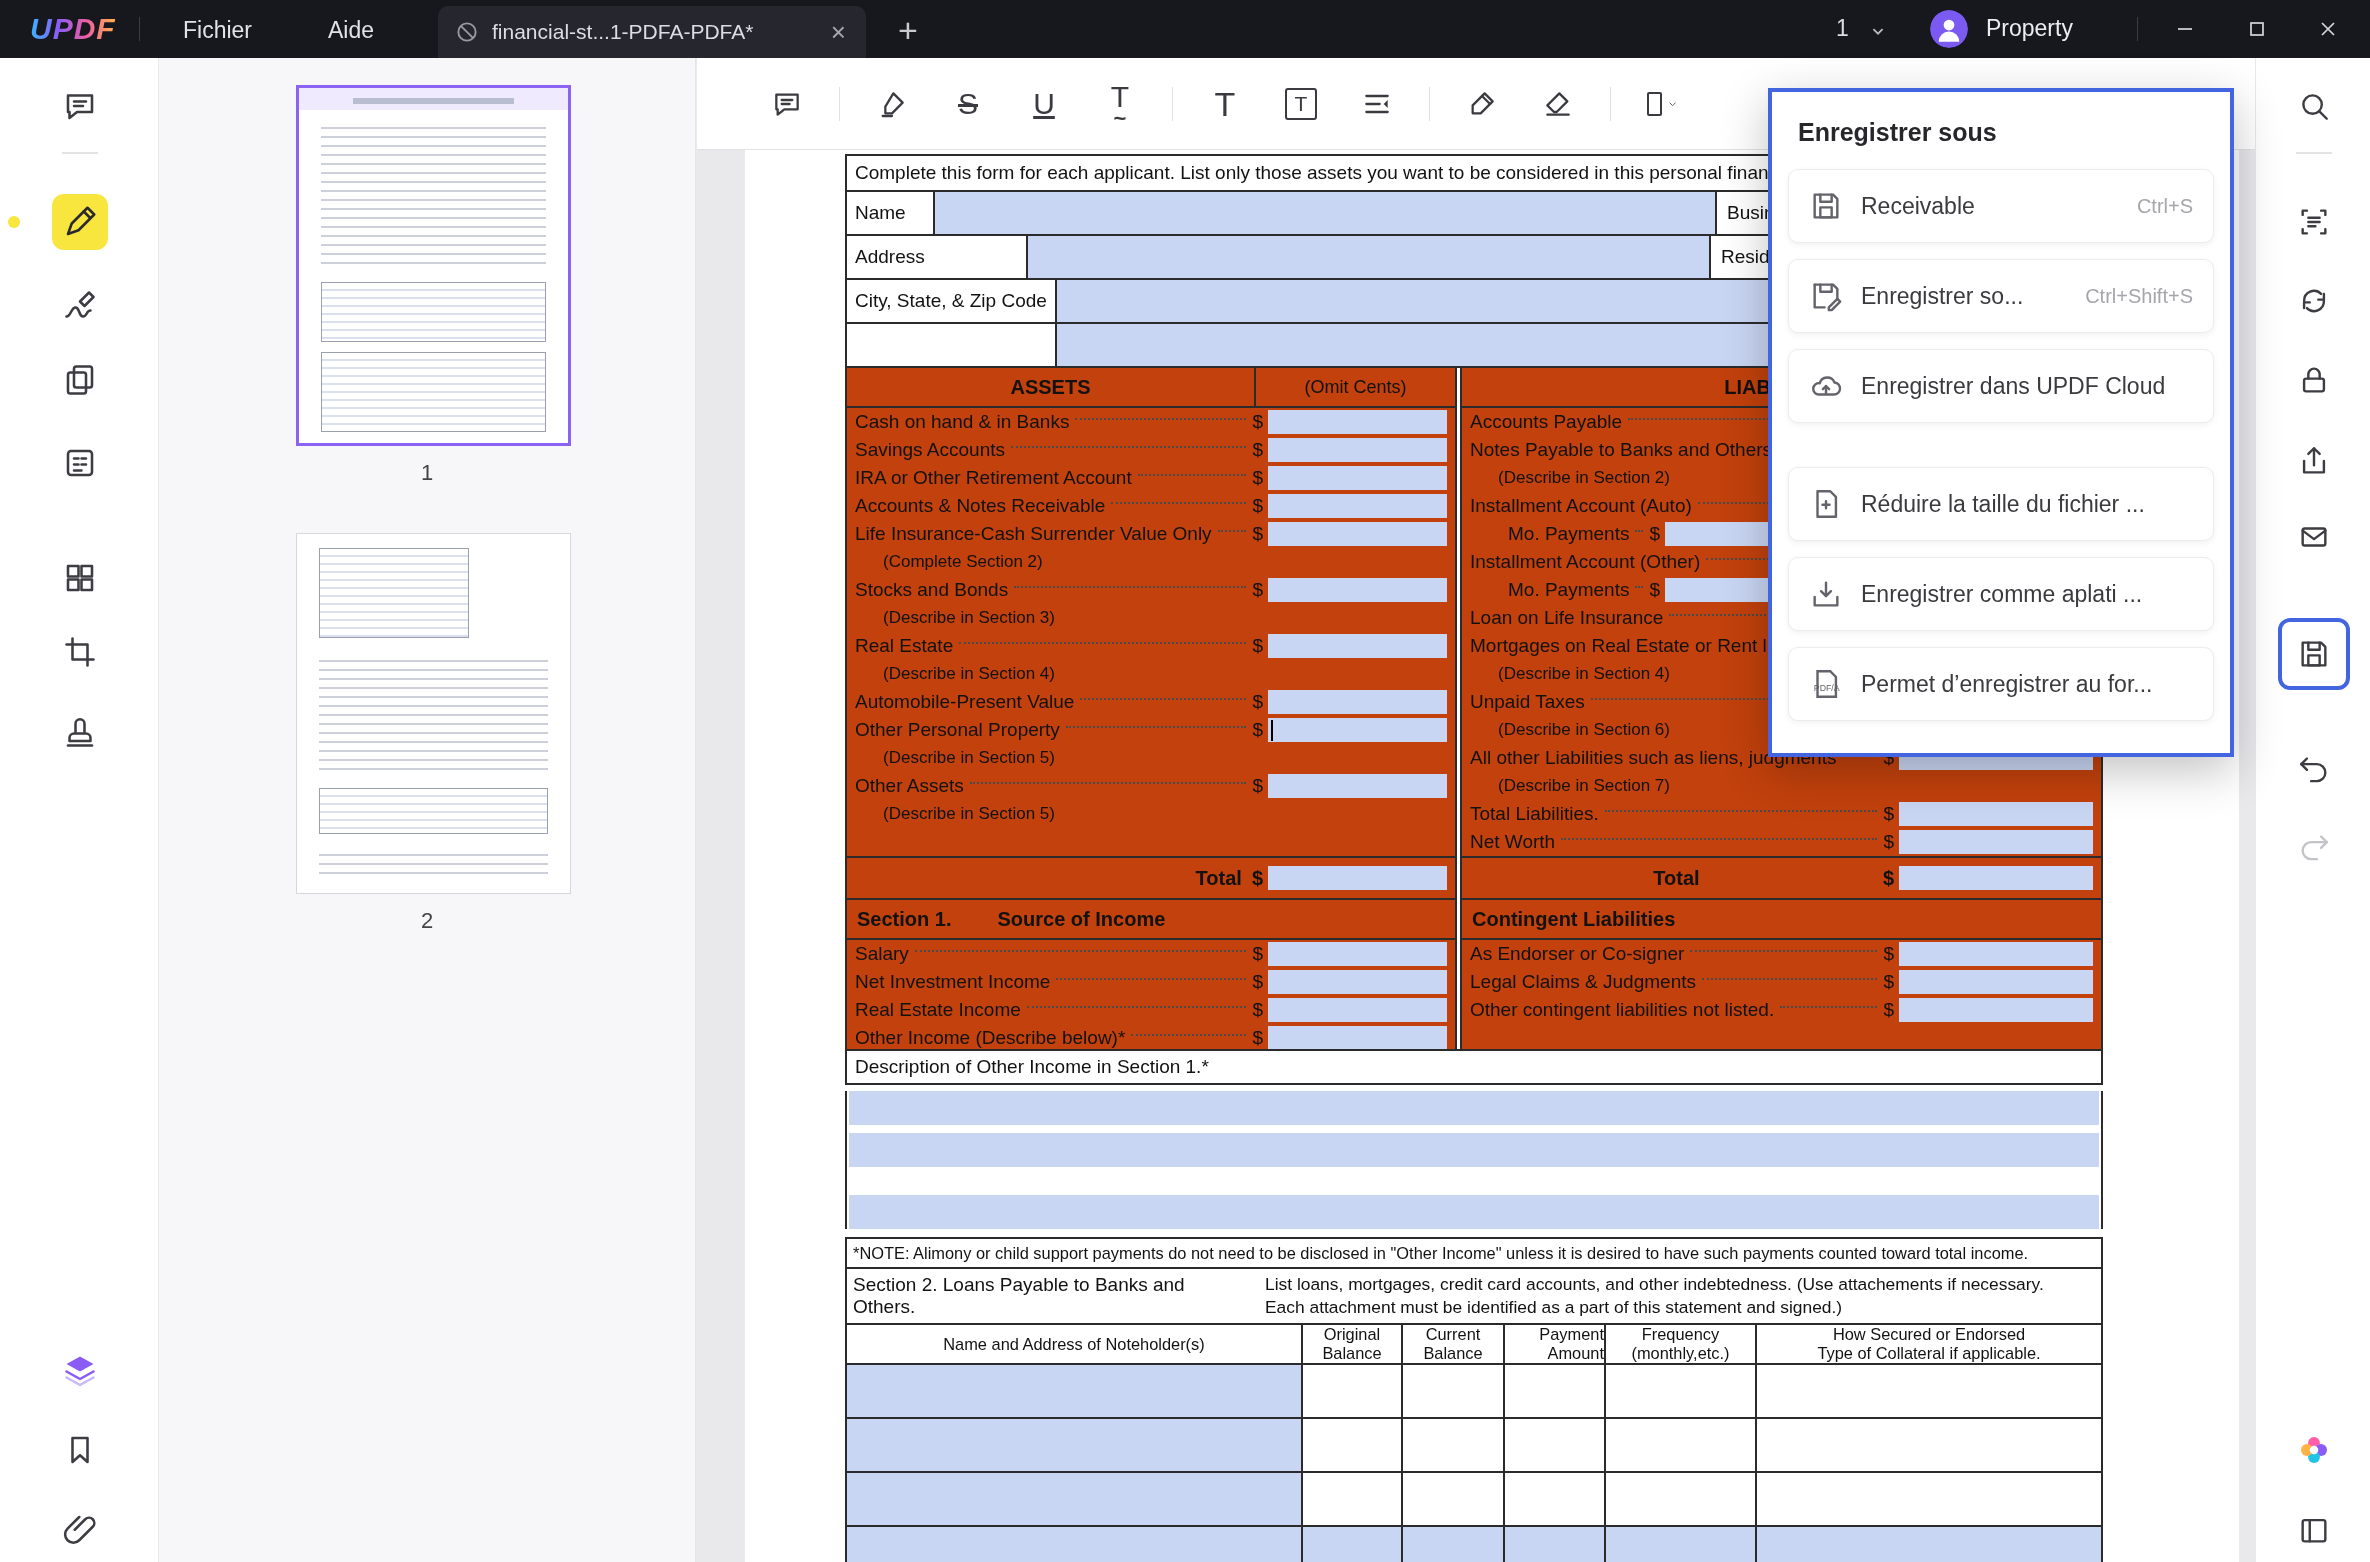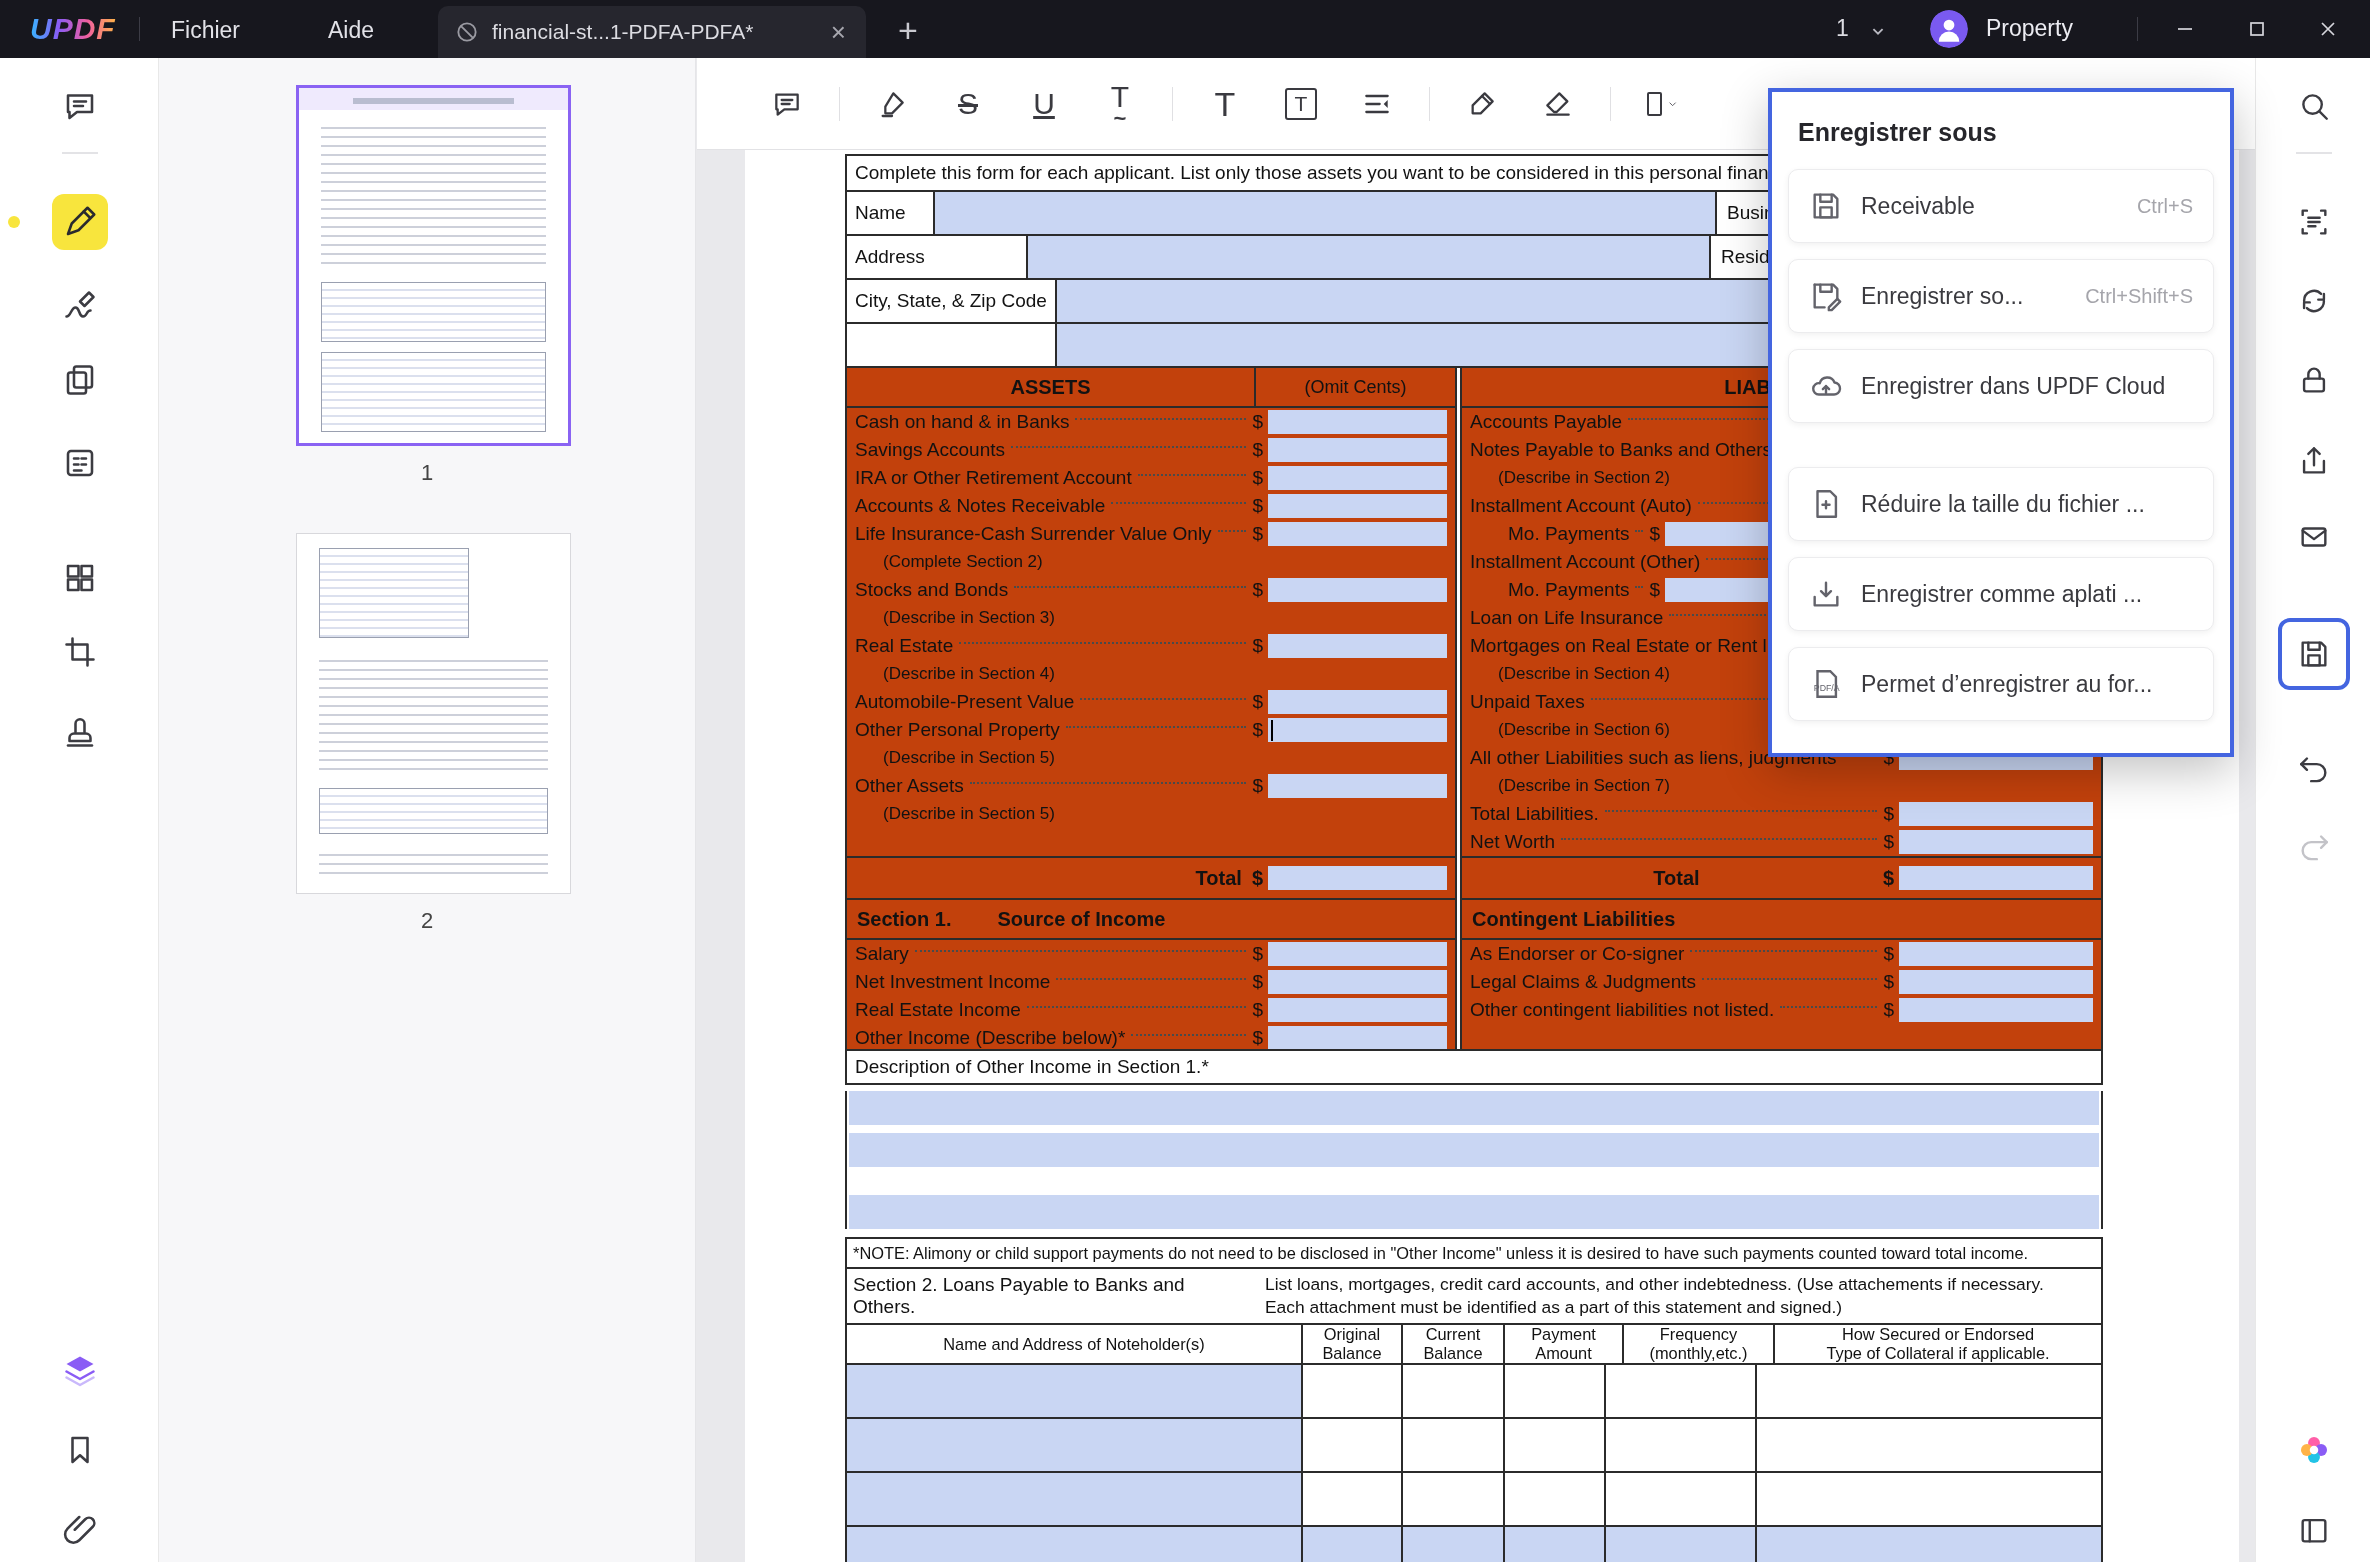--- a/index.html
+++ b/index.html
@@ -132,21 +132,21 @@
   .icon svg{width:100%;height:100%;display:block}
 </style>
 </head>
 <body>
 
 <div class="app">
 
   <header class="titlebar">
     <div class="logo">UPDF</div>
     <div class="tb-vsep" style="left:139px"></div>
-    <div class="tb-menu" style="left:163px">Fichier</div>
+    <div class="tb-menu" style="left:175px">Fichier</div>
     <div class="tb-menu" style="left:320px">Aide</div>
     <div class="tab">
       <span class="tab-ico icon">
         <svg viewBox="0 0 24 24" fill="none" stroke="currentColor" stroke-width="1.7">
             <circle cx="12" cy="12" r="8"></circle>
             <path d="M6.5 6.5l11 11"></path>
           </svg>
       </span>
       <span class="tab-title">financial-st...1-PDFA-PDFA*</span>
       <span class="tab-close">×</span>
@@ -679,21 +679,21 @@
               <span>Name and Address of Noteholder(s)</span>
             </div>
             <div class="lh" style="width: 100px;">
               <span>Original</span>
               <span>Balance</span>
             </div>
             <div class="lh" style="width: 102px;">
               <span>Current</span>
               <span>Balance</span>
             </div>
-            <div class="lh" style="width: 119px;">
+            <div class="lh" style="width: 101px; align-items: flex-end;">
               <span>Payment</span>
               <span>Amount</span>
             </div>
             <div class="lh" style="width: 151px;">
               <span>Frequency</span>
               <span>(monthly,etc.)</span>
             </div>
             <div class="lh">
               <span>How Secured or Endorsed</span>
               <span>Type of Collateral if applicable.</span>

